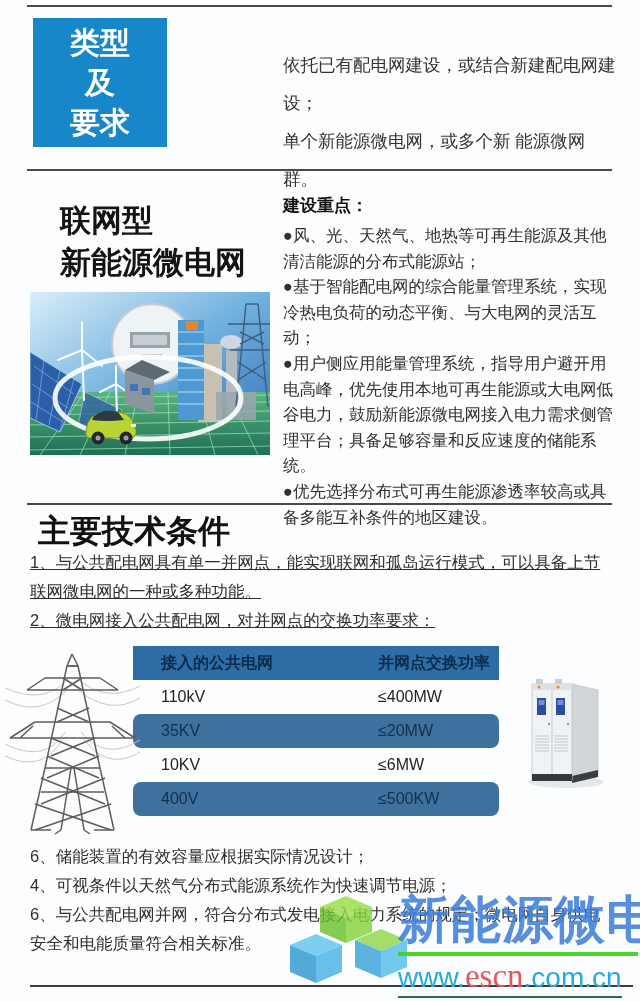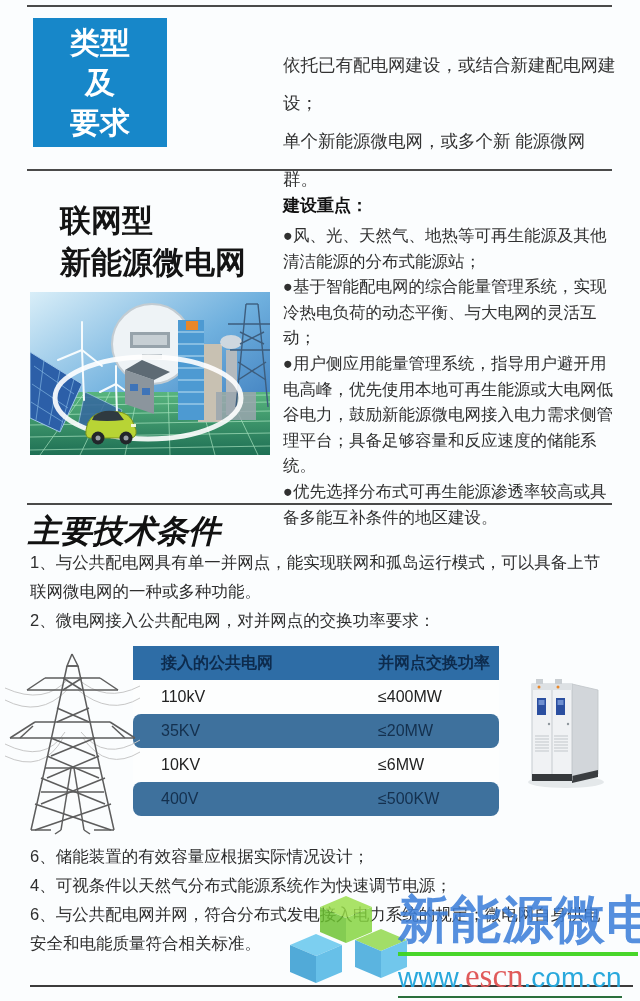--- a/index.html
+++ b/index.html
@@ -21,23 +21,23 @@
 
   .s1-heading { position:absolute; left:60px; top:200px; font-size:31px; line-height:42px;
     font-weight:bold; color:#141414; white-space:pre-line; }
 
   .focus-col { position:absolute; left:283px; top:179px; width:337px; color:#303030;margin-top:15px; }
   .focus-title { font-size:17px; font-weight:bold; margin-bottom:6px; color:#111; }
   .focus-col p { font-size:16.5px; line-height:25.6px; margin:0;font-family:Liberation Serif, serif; }
 
   .hero { position:absolute; left:30px; top:292px; width:240px; height:163px; }
 
-  .s2-heading { position:absolute; left:28px; top:510px; font-size:32px; font-weight:bold; color:#111;font-style:italic; }
-
-  .tech-item { position:absolute; left:30px; width:586px; font-size:16.5px; line-height:29px; color:#2e2e2e; }
+  .s2-heading { position:absolute; left:38px; top:510px; font-size:32px; font-weight:bold; color:#111; }
+
+  .tech-item { position:absolute; left:30px; width:586px; font-size:16.5px; line-height:29px; color:#2e2e2e;text-decoration:underline; }
   .item-1 { top:548px; }
   .item-2 { top:606px; }
   .items-lower { position:absolute; left:30px; top:842px; width:586px; }
   .items-lower p { font-size:16.5px; line-height:29px; color:#2e2e2e; margin:0; }
 
   .power-table { position:absolute; left:133px; top:646px; width:366px; font-size:16px; }
   .power-table .row { display:flex; height:34px; align-items:center; }
   .power-table .c1 { width:245px; padding-left:28px; }
   .power-table .c2 { flex:1; }
   .power-table .head { background:#2e6da6; color:#0d2b4d; font-weight:bold; }

